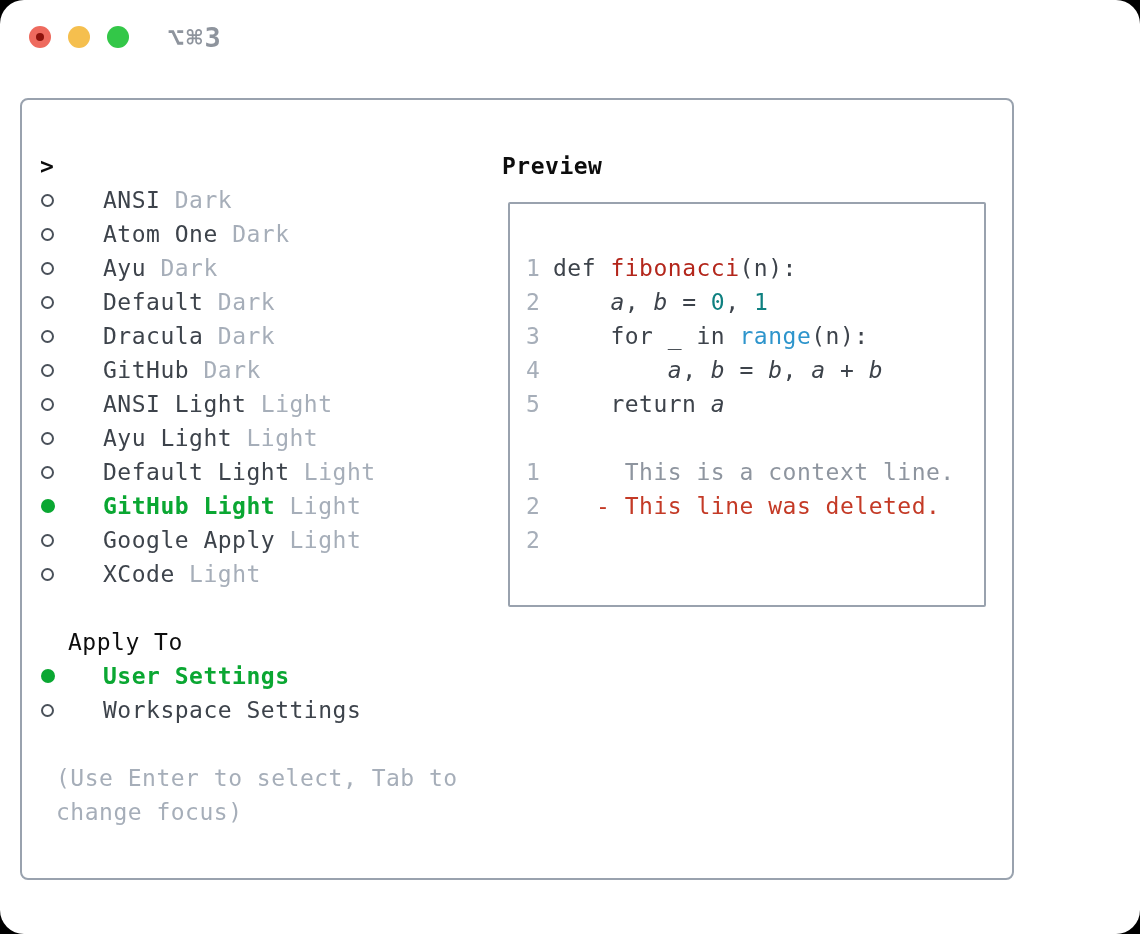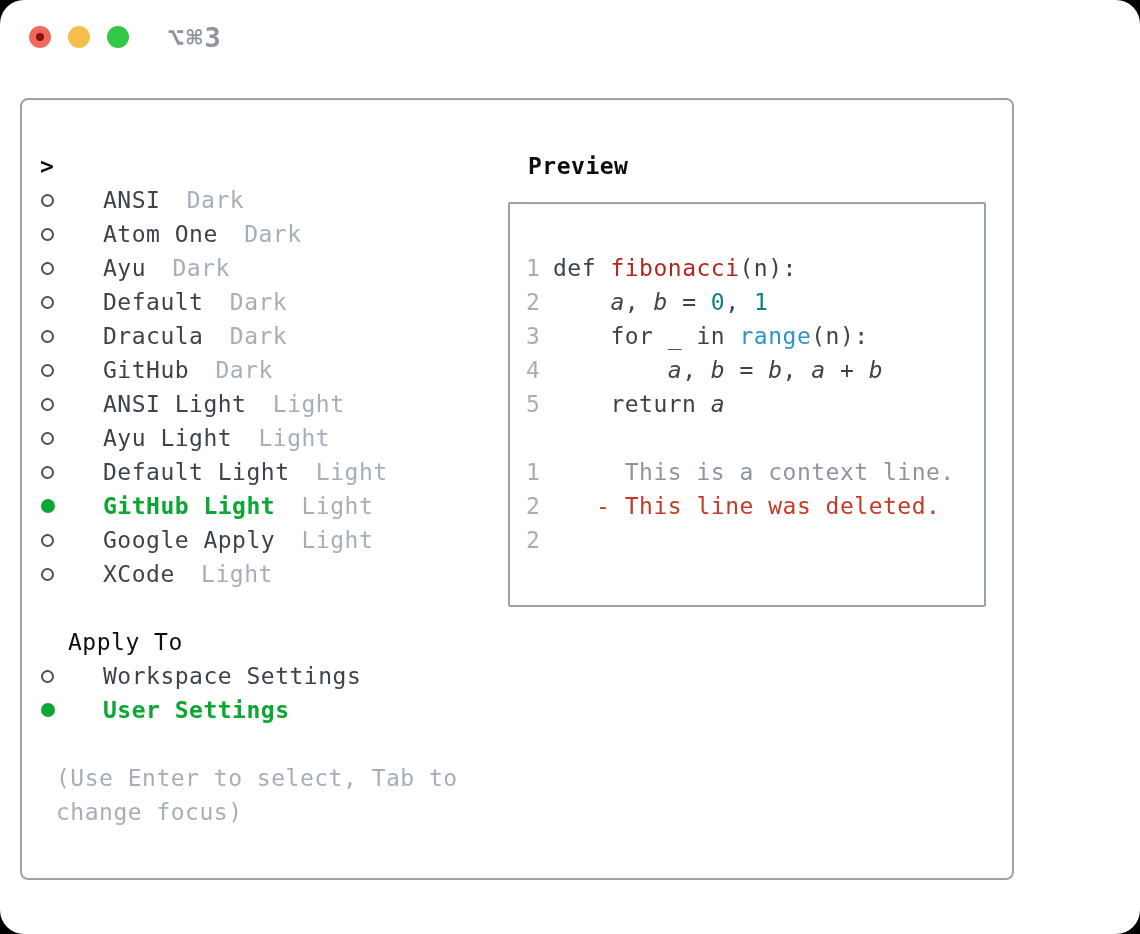--- a/index.html
+++ b/index.html
@@ -32,26 +32,26 @@
   .row { height:34px; display:flex; align-items:center; font-size:23px;
          letter-spacing:0.5px; white-space:pre; }
   .marker { width:28px; display:flex; align-items:center; flex:0 0 28px; }
   .caret { font-weight:bold; color:var(--header-black); }
   .radio { width:13px; height:13px; border-radius:50%; border:2px solid #4a515a; margin-left:1px; }
   .radio.on { border:none; background:var(--accent-green); width:14px; height:14px; }
   .hdr { font-weight:bold; color:var(--header-black); }
   .hdr2 { color:var(--header-black); }
   .item-name { color:var(--item-text);margin-left:35px; }
   .item-name.sel { color:var(--accent-green);font-weight:bold; }
-  .variant { color:var(--muted-gray);margin-left:12px; }
+  .variant { color:var(--muted-gray); }
   .spacer { height:34px; }
   .hint { margin-left:16px; width:440px; font-size:23px; letter-spacing:0.5px;
           line-height:34px; color:var(--muted-gray); white-space:normal; }
   
-  .preview-header { position:absolute; left:506px; top:49px; height:34px; display:flex;
+  .preview-header { position:absolute; left:480px; top:49px; height:34px; display:flex;
                     align-items:center; font-size:23px; font-weight:bold;
                     letter-spacing:0.5px; color:var(--header-black); }
   .preview-box { position:absolute; left:486px; top:102px; width:478px; height:405px;
                  border:2px solid var(--border-gray); border-radius:2px;
                  padding:47px 0 0 16px; overflow:hidden; }
   .pline { height:34px; display:flex; align-items:center; font-size:23px;
            letter-spacing:0.5px; white-space:pre; }
   .lnum { width:16px; flex:0 0 16px; margin-right:11px; color:var(--muted-gray); }
   .seg-plain { color:var(--code-text); }
   .seg-func  { color:var(--function-red); }
@@ -93,22 +93,22 @@
           <div class="row"><span class="marker"><span class="radio on"></span></span><span class="item-name sel">GitHub Light</span><span class="variant"> Light</span></div>
           <div class="row"><span class="marker"><span class="radio"></span></span><span class="item-name">Google Apply</span><span class="variant"> Light</span></div>
           <div class="row"><span class="marker"><span class="radio"></span></span><span class="item-name">XCode</span><span class="variant"> Light</span></div>
         </div>
       <div class="spacer"></div>
       <div class="row">
         <span class="marker"></span>
         <span class="hdr2">Apply To</span>
       </div>
       <div id="apply-list">
+          <div class="row"><span class="marker"><span class="radio on"></span></span><span class="item-name sel">User Settings</span></div>
           <div class="row"><span class="marker"><span class="radio"></span></span><span class="item-name">Workspace Settings</span></div>
-          <div class="row"><span class="marker"><span class="radio on"></span></span><span class="item-name sel">User Settings</span></div>
         </div>
       <div class="spacer"></div>
       <div class="hint">(Use Enter to select, Tab to change focus)</div>
     </div>
 
     <div class="preview-header">Preview</div>
 
     <div class="preview-box">
       <div id="code-lines">
           <div class="pline"><span class="lnum">1</span><span class="seg-plain">def </span><span class="seg-func">fibonacci</span><span class="seg-plain">(n):</span></div>

